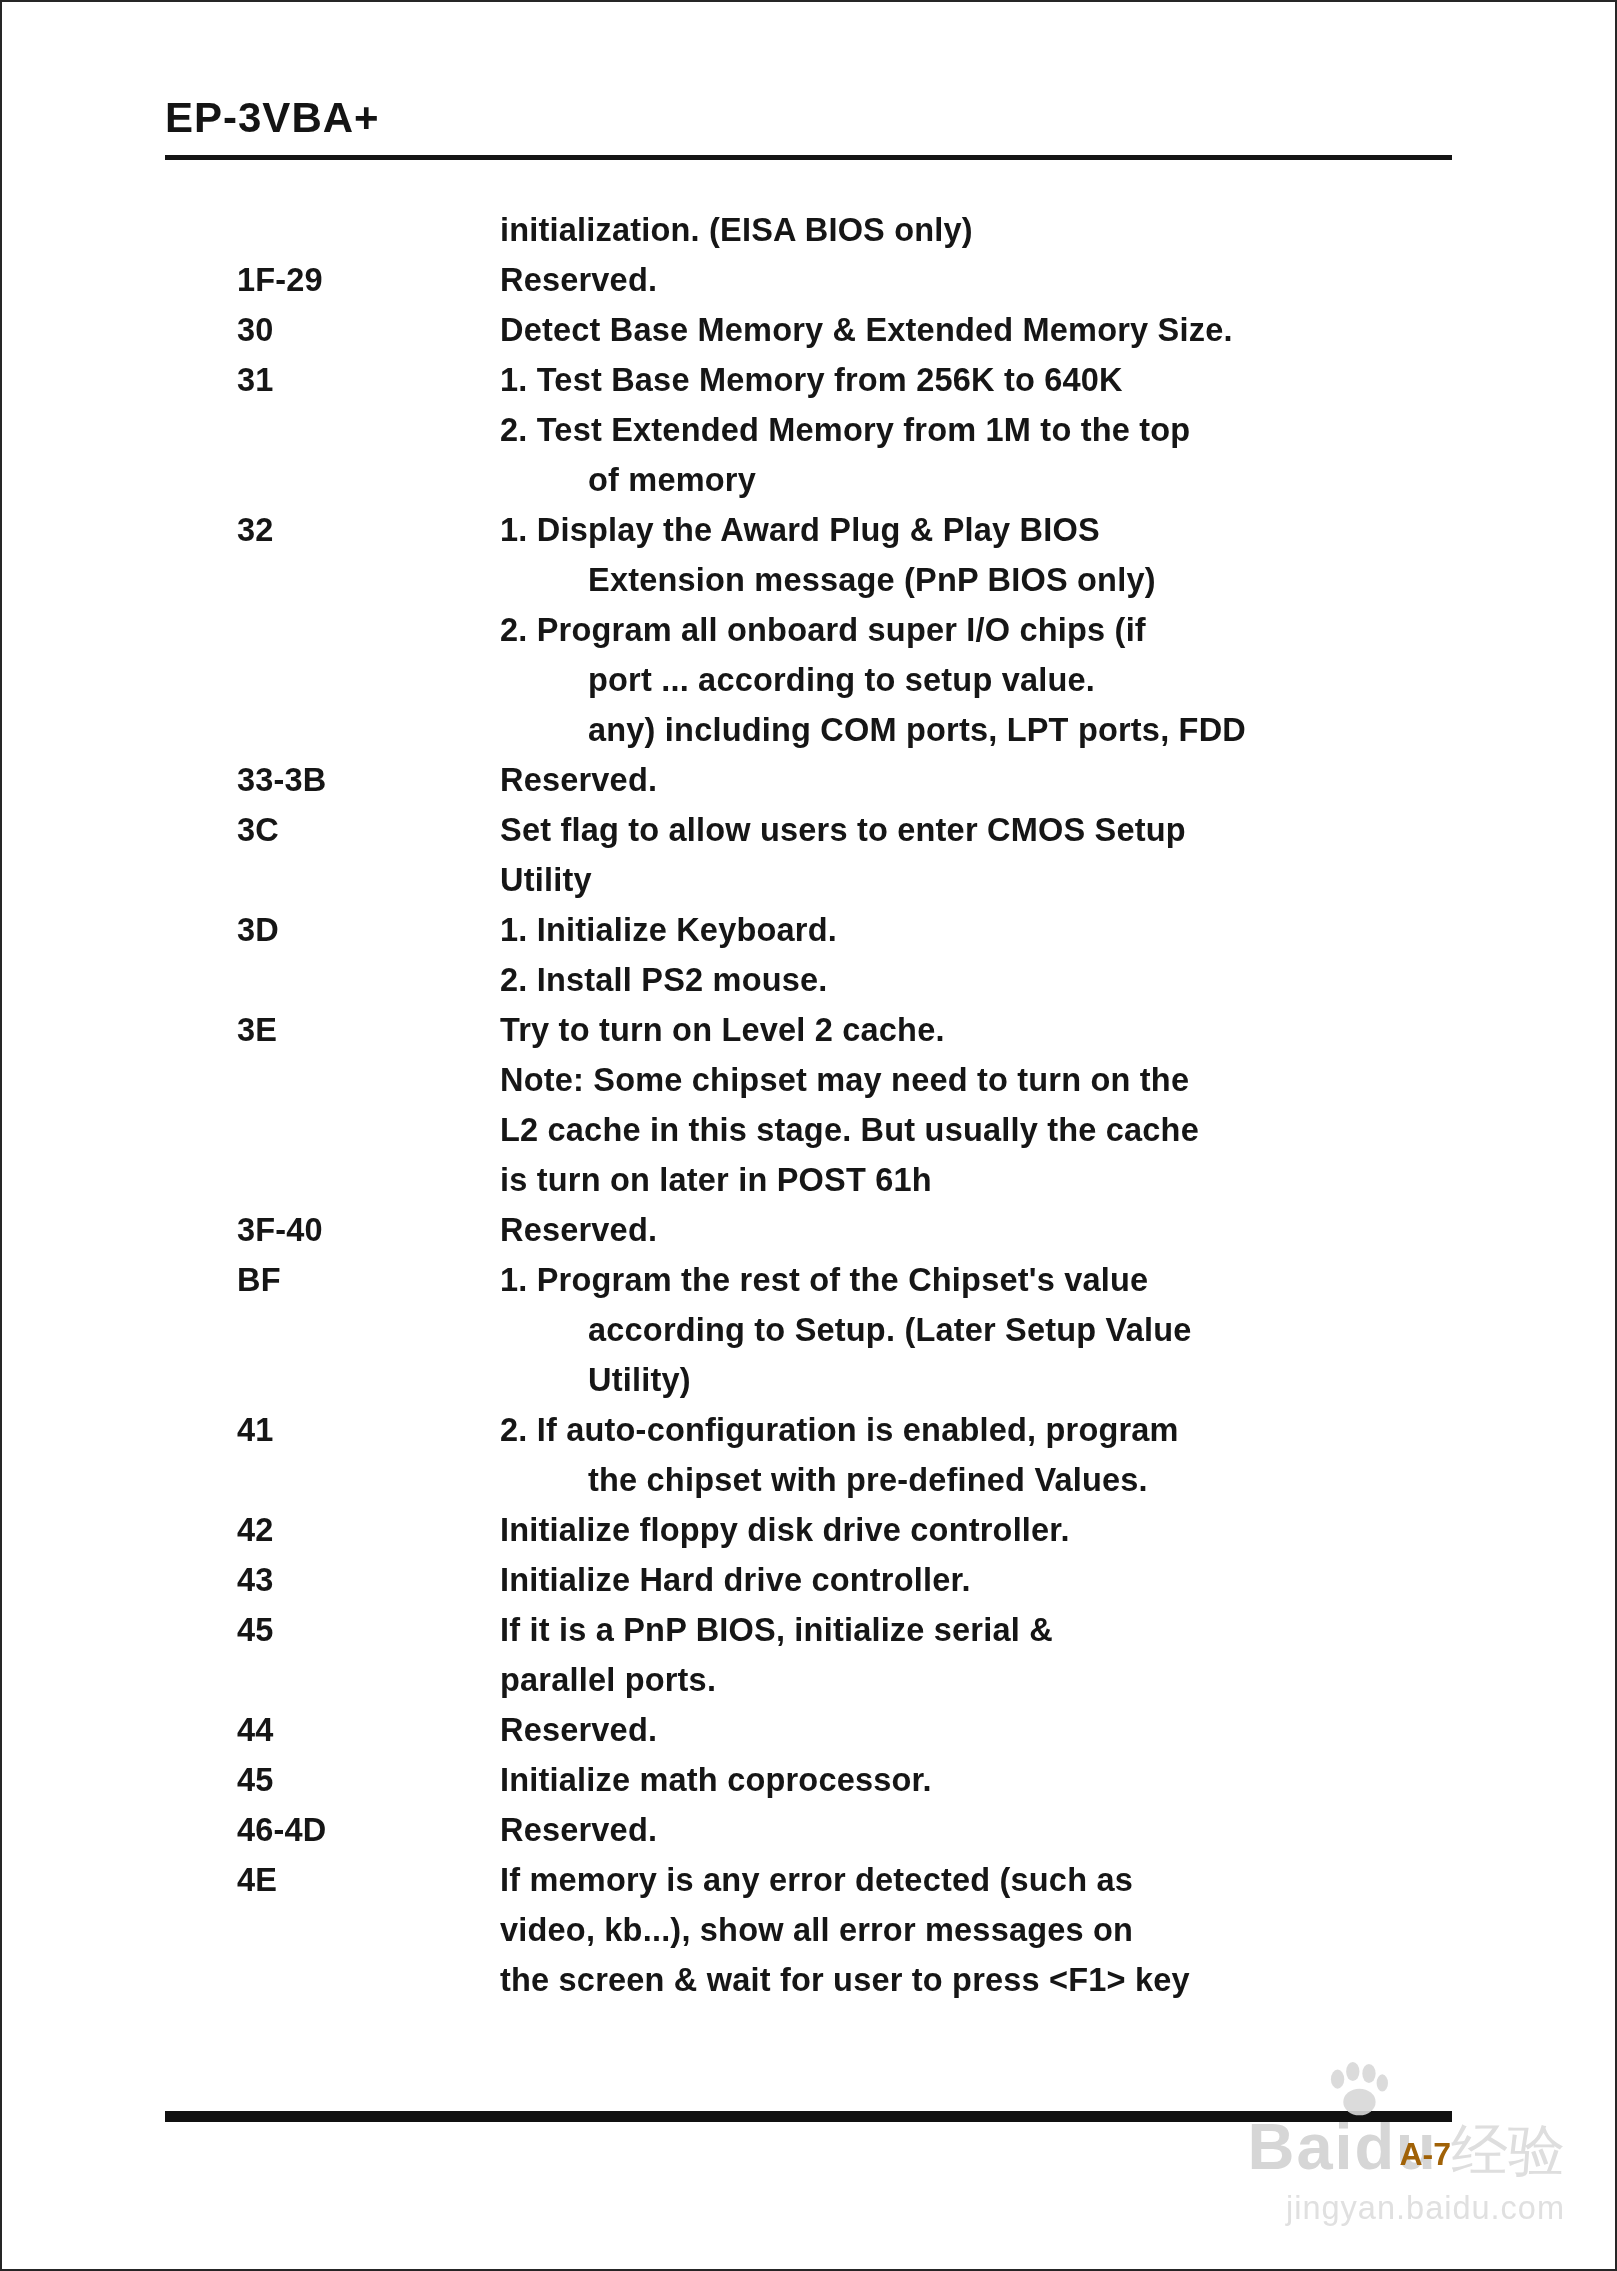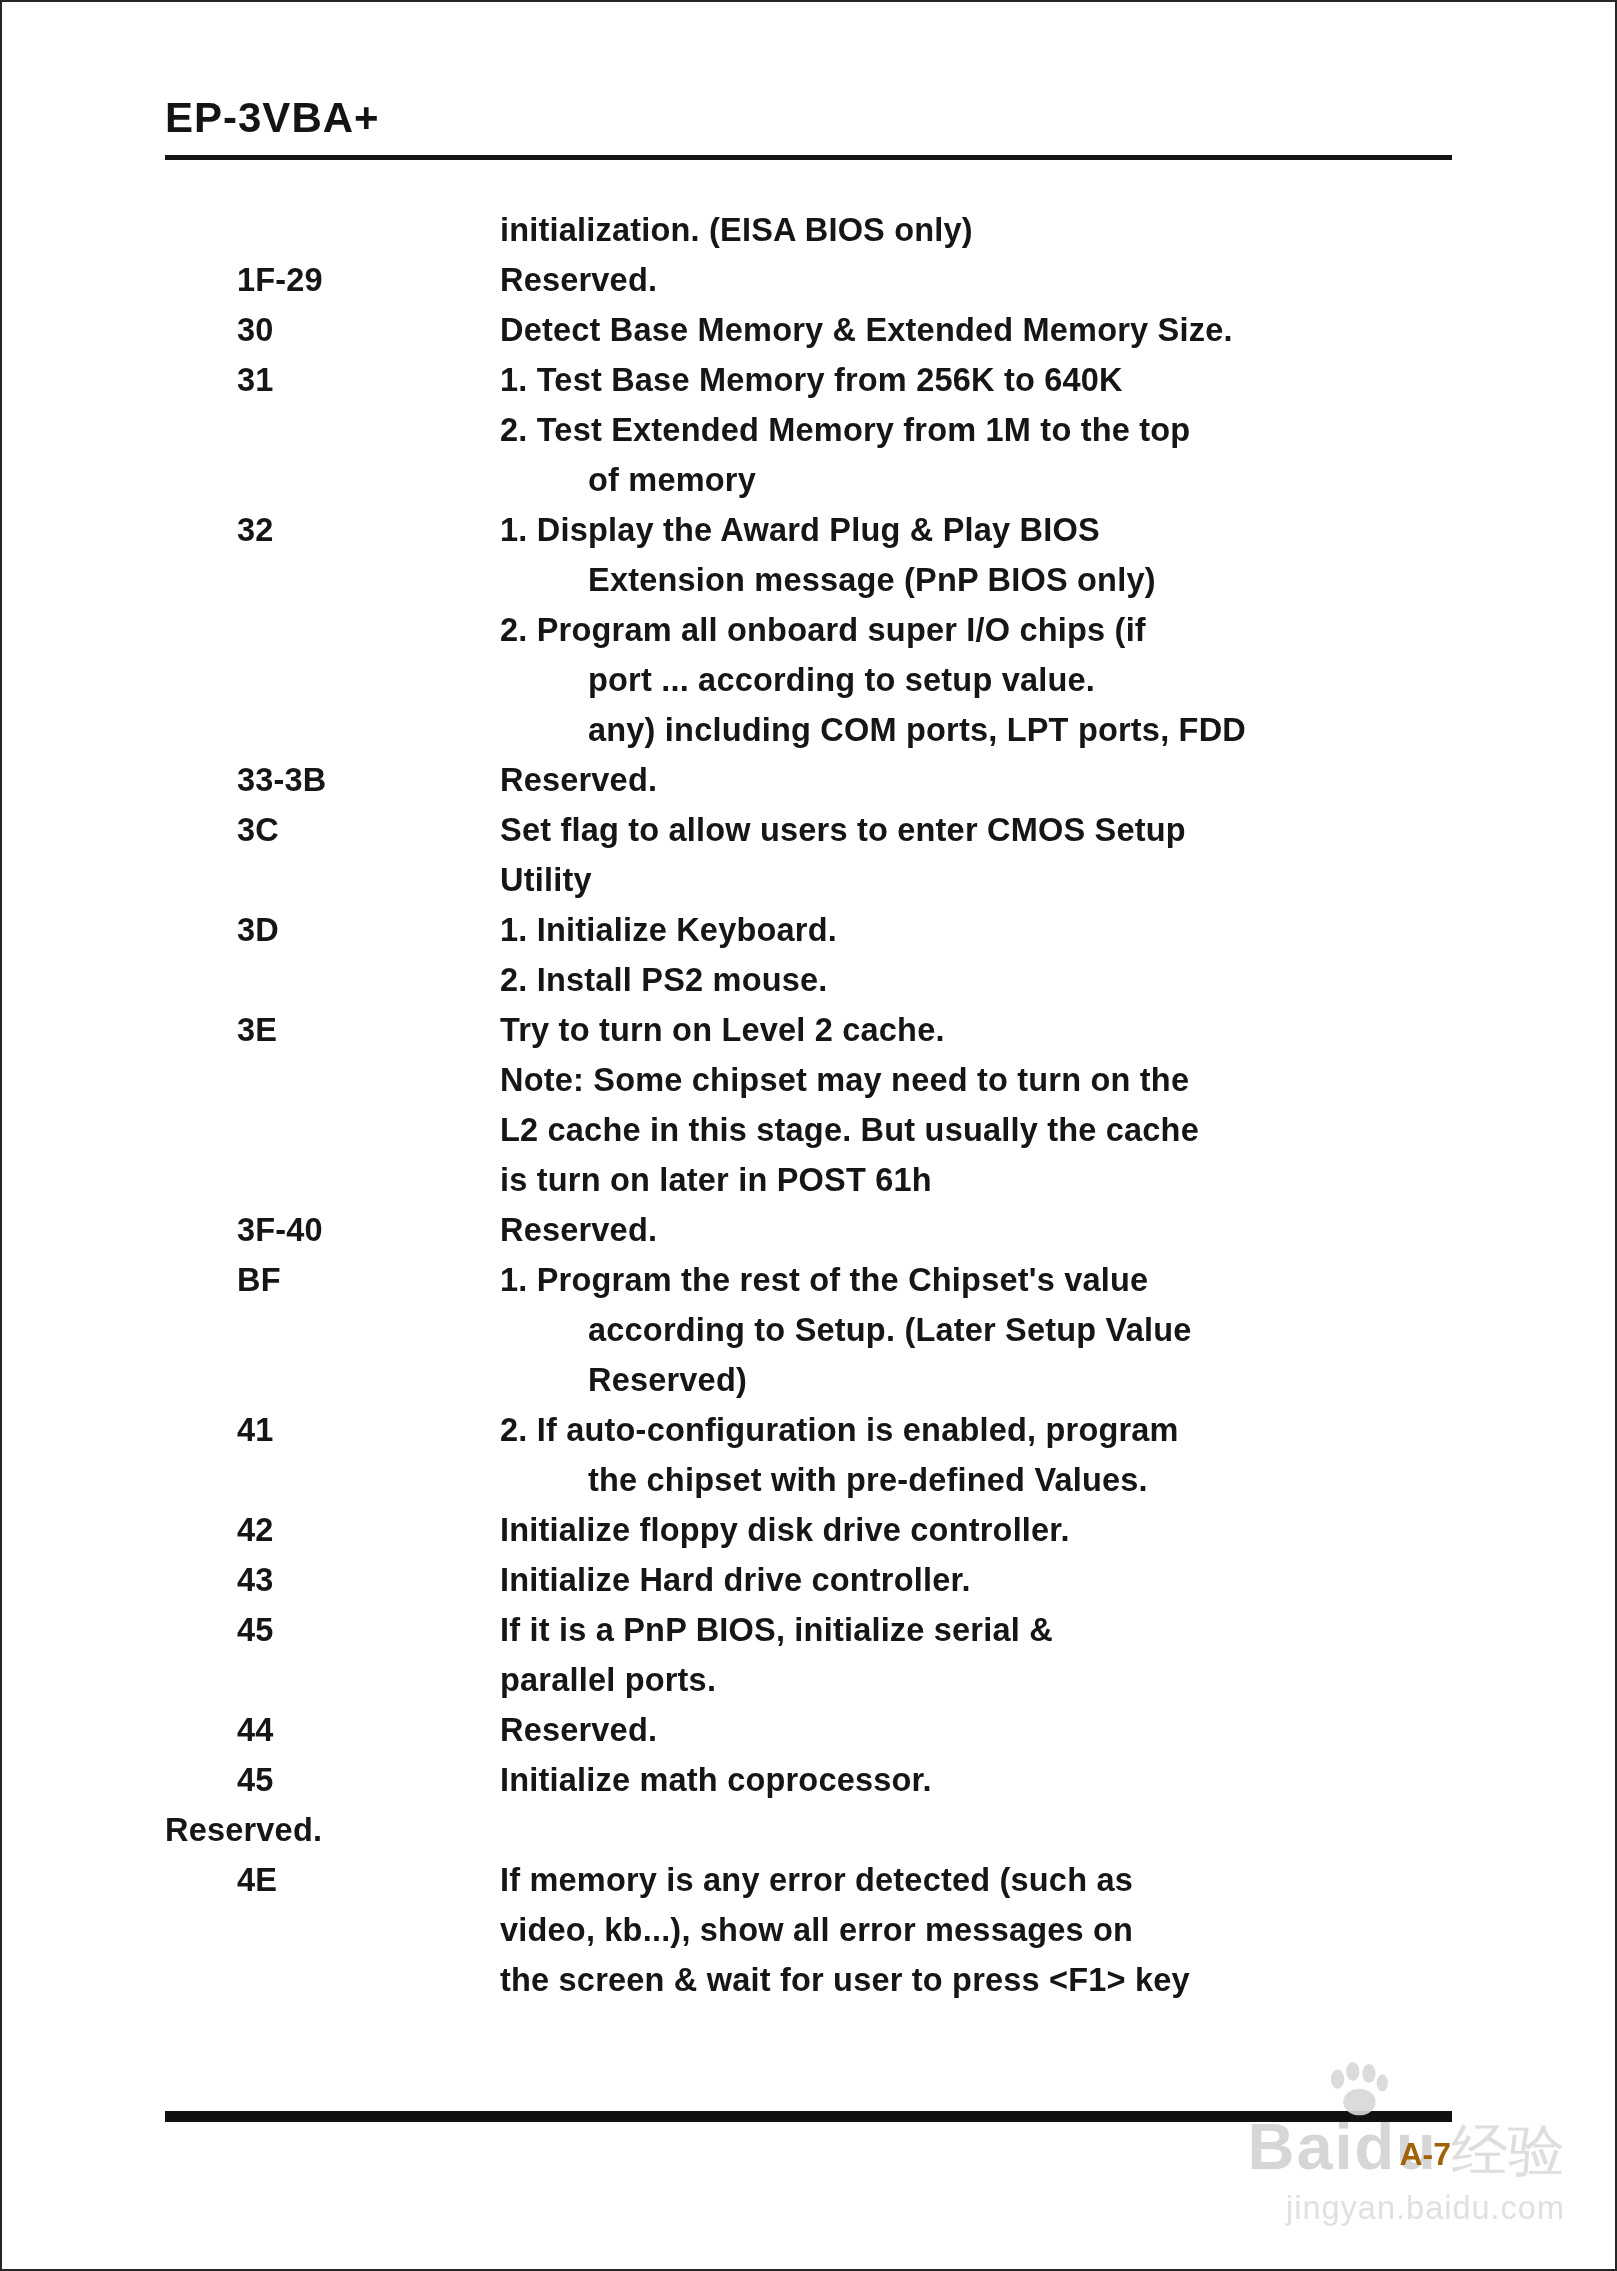--- a/index.html
+++ b/index.html
@@ -196,21 +196,21 @@
         <div class="code">3F-40</div>
         <div class="desc">
           <div class="line indent-0">Reserved.</div>
         </div>
       </div>
       <div class="row">
         <div class="code">BF</div>
         <div class="desc">
           <div class="line indent-0">1. Program the rest of the Chipset's value</div>
           <div class="line indent-1">according to Setup. (Later Setup Value</div>
-          <div class="line indent-1">Reserved)</div>
+          <div class="line indent-1">Utility)</div>
         </div>
       </div>
       <div class="row">
         <div class="code">41</div>
         <div class="desc">
           <div class="line indent-0">2. If auto-configuration is enabled, program</div>
           <div class="line indent-1">the chipset with pre-defined Values.</div>
         </div>
       </div>
       <div class="row">
@@ -238,20 +238,21 @@
           <div class="line indent-0">Reserved.</div>
         </div>
       </div>
       <div class="row">
         <div class="code">45</div>
         <div class="desc">
           <div class="line indent-0">Initialize math coprocessor.</div>
         </div>
       </div>
       <div class="row">
+        <div class="code">46-4D</div>
         <div class="desc">
           <div class="line indent-0">Reserved.</div>
         </div>
       </div>
       <div class="row">
         <div class="code">4E</div>
         <div class="desc">
           <div class="line indent-0">If memory is any error detected (such as</div>
           <div class="line indent-0">video, kb...), show all error messages on</div>
           <div class="line indent-0">the screen &amp; wait for user to press &lt;F1&gt; key</div>

